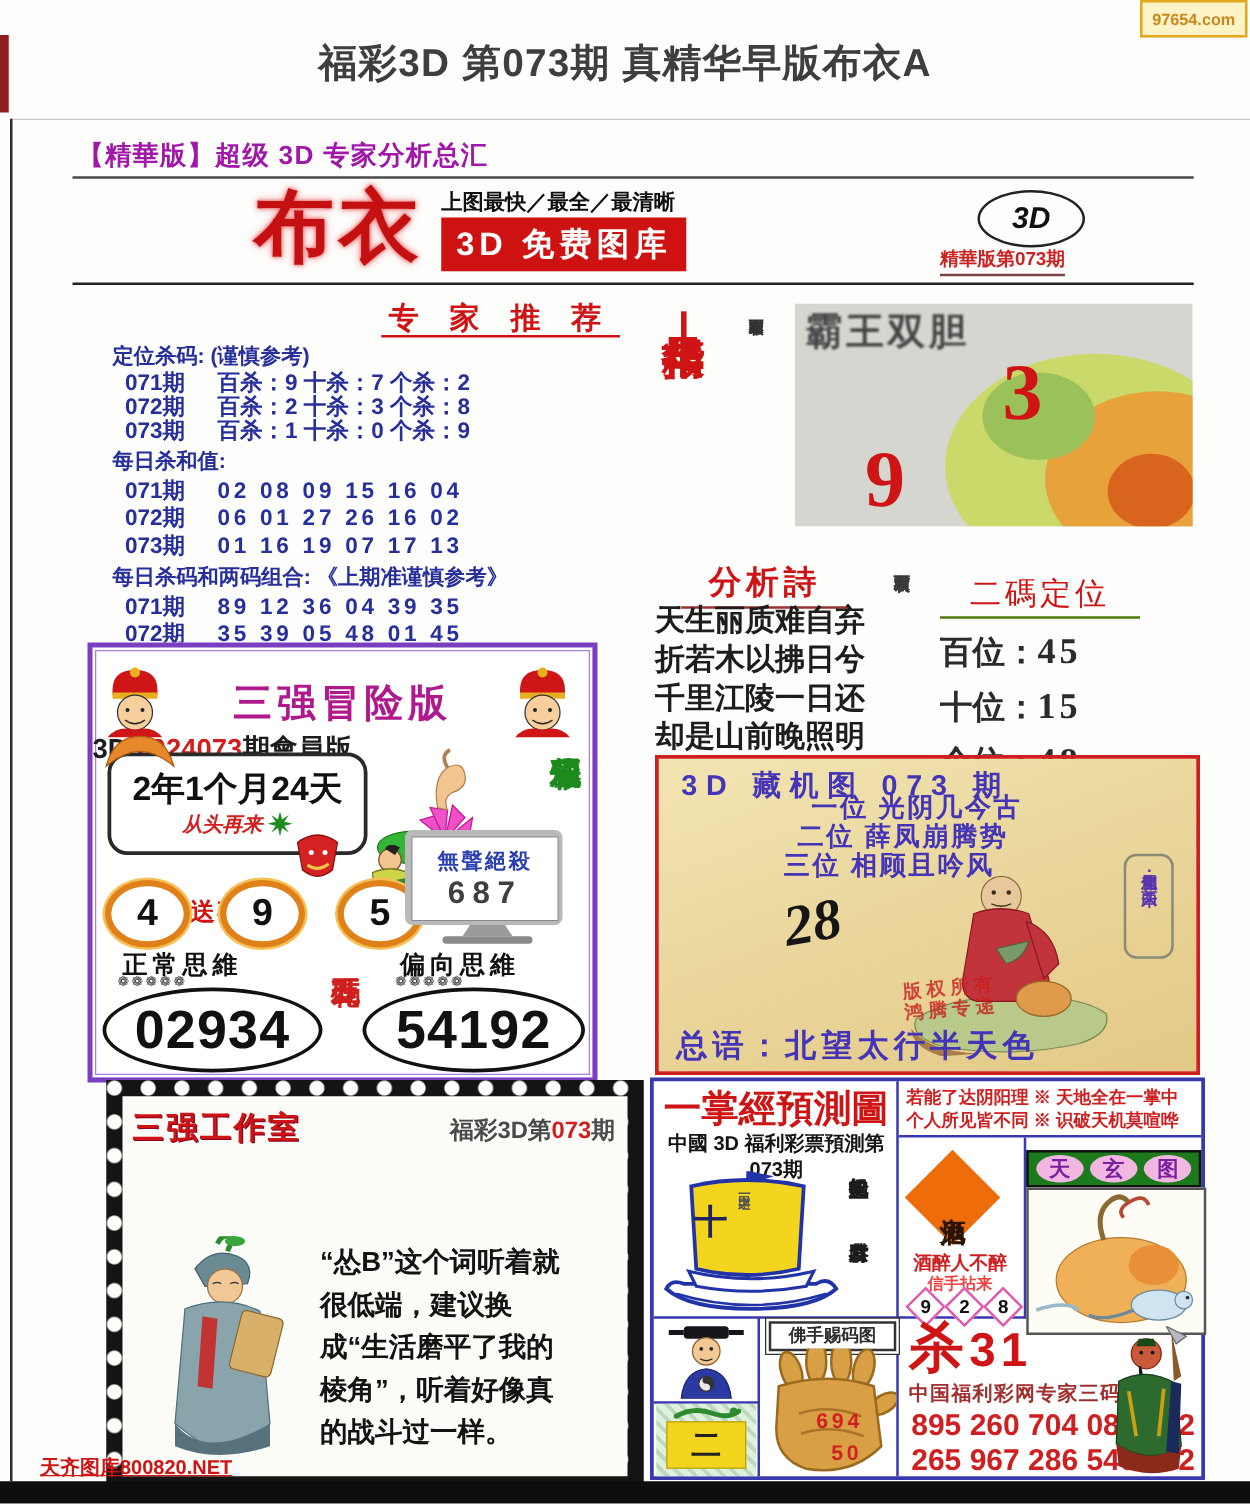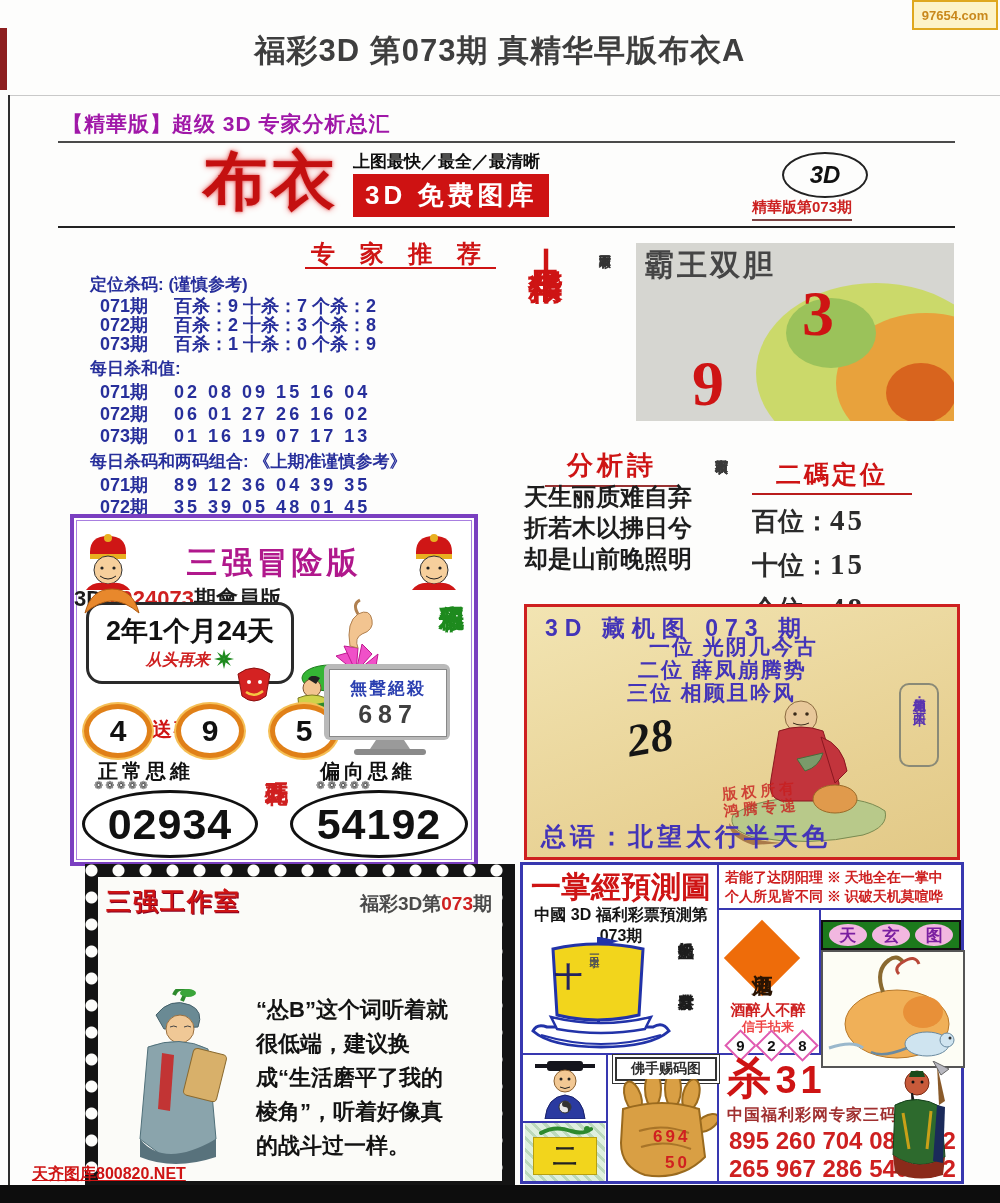--- a/index.html
+++ b/index.html
@@ -99,21 +99,21 @@
   #mr-num-a{left:166px;top:34px;font-size:64px;font-weight:900;color:#ce1414;font-family:"Liberation Serif",serif;}
   #mr-num-b{left:56px;top:104px;font-size:64px;font-weight:900;color:#ce1414;font-family:"Liberation Serif",serif;}
 
   
   #poem-title{left:545px;top:448px;font-size:26px;font-weight:900;color:#ce1414;font-family:"Liberation Serif",serif;
               border-bottom:2px solid #993333;padding:0 22px 2px 22px;letter-spacing:4px;}
   #poem-lines{left:524px;top:482px;width:190px;font-size:24px;font-weight:bold;color:#1d1d1d;
               font-family:"Liberation Serif",serif;line-height:31px;}
   #poem-watermark{left:712px;top:450px;height:156px;font-size:13px;font-weight:bold;color:#3a3a3a;}
   #duo{left:752px;top:458px;width:160px;font-family:"Liberation Serif",serif;}
-  #duo-title{font-size:25px;font-weight:700;color:#ce1414;border-bottom:2px solid #b91c1c;
+  #duo-title{font-size:25px;font-weight:400;color:#ce1414;border-bottom:2px solid #4d7c0f;
              padding-bottom:2px;text-align:center;letter-spacing:3px;}
   .duo-row{font-size:26px;font-weight:bold;color:#2b2b2b;margin-top:9px;}
   .duo-row .v{font-size:29px;letter-spacing:3px;}
 
   
   #cj-panel{left:524px;top:604px;width:436px;height:256px;border:3px solid #ce2020;
             background:linear-gradient(160deg,#f2e4b2,#e7d092 70%,#e2c987);box-sizing:border-box;}
   #cj-header{left:18px;top:6px;font-size:23px;font-weight:900;color:#4334b8;letter-spacing:7px;}
   #cj-lines{left:100px;top:28px;font-size:21px;font-weight:900;color:#4334b8;line-height:23px;letter-spacing:2px;}
   #cj-lines div:nth-child(1){margin-left:22px;}
@@ -220,20 +220,21 @@
     <div class="blob" style="left:250px;top:120px;width:70px;height:60px;background:#d8641e;"></div>
     <div id="mr-pic-title" class="abs">霸王双胆</div>
     <div id="mr-num-a" class="abs">3</div>
     <div id="mr-num-b" class="abs">9</div>
   </div>
 
   <div id="poem-title" class="abs">分析詩</div>
   <div id="poem-lines" class="abs">
     <div>天生丽质难自弃</div>
     <div>折若木以拂日兮</div>
+    <div>千里江陵一日还</div>
     <div>却是山前晚照明</div>
   </div>
   <div id="poem-watermark" class="abs vtext">布衣天下布衣天下网</div>
   <div id="duo" class="abs">
     <div id="duo-title">二碼定位</div>
     <div class="duo-row"><span>百位：</span><span class="v">45</span></div>
     <div class="duo-row"><span>十位：</span><span class="v">15</span></div>
     <div class="duo-row"><span>个位：</span><span class="v">48</span></div>
   </div>
 

